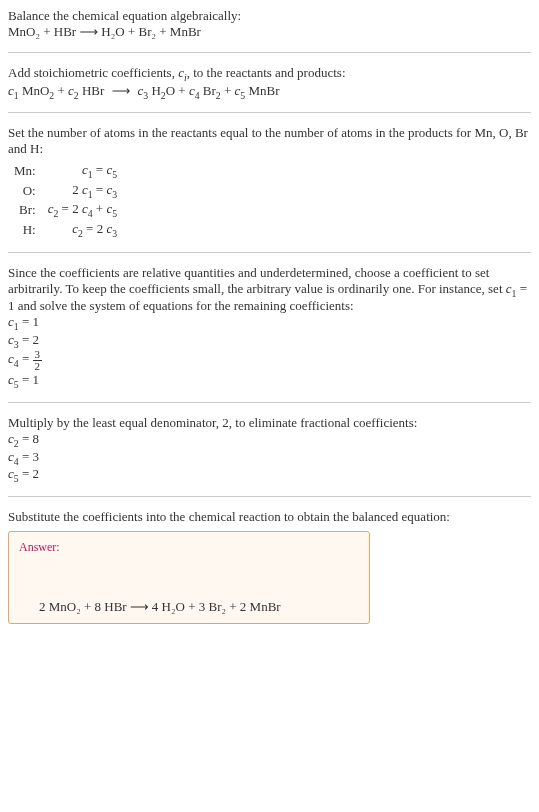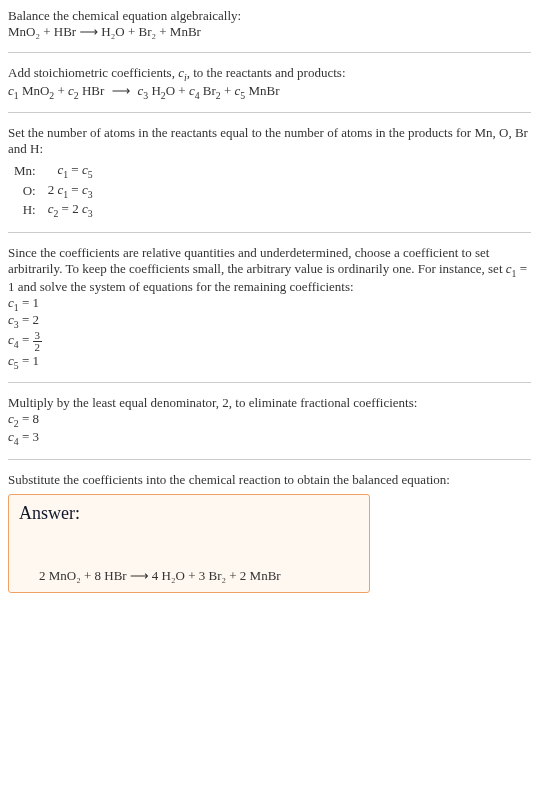--- a/index.html
+++ b/index.html
@@ -41,22 +41,22 @@
   }
   .answer-box {
     border: 1px solid #f0a060;
     background: #fff8f0;
     padding: 8px 10px;
     border-radius: 3px;
     display: inline-block;
     min-width: 340px;
   }
   .answer-label {
-    font-size: 18px;
-    color: #0f172a;
+    font-size: 12px;
+    color: #be185d;
     margin-bottom: 0;
   }
   .answer-eq {
     padding-left: 20px;
     margin-top: 44px;
   }
   .frac {
     display: inline-block;
     vertical-align: middle;
     text-align: center;
@@ -103,20 +103,24 @@
     <tbody>
         <tr>
       <td>Mn:</td>
       <td class="eq"><span class="ital">c</span><span class="sub">1</span><span> = </span><span class="ital">c</span><span class="sub">5</span></td>
     </tr>
     <tr>
       <td>O:</td>
       <td class="eq"><span>2 </span><span class="ital">c</span><span class="sub">1</span><span> = </span><span class="ital">c</span><span class="sub">3</span></td>
     </tr>
     <tr>
+      <td>Br:</td>
+      <td class="eq"><span class="ital">c</span><span class="sub">2</span><span> = 2 </span><span class="ital">c</span><span class="sub">4</span><span> + </span><span class="ital">c</span><span class="sub">5</span></td>
+    </tr>
+    <tr>
       <td>H:</td>
       <td class="eq"><span class="ital">c</span><span class="sub">2</span><span> = 2 </span><span class="ital">c</span><span class="sub">3</span></td>
     </tr>
   </tbody>
     </table>
 </div>
 
 <hr>
 
 <div class="section">
@@ -128,20 +132,21 @@
   <div><span class="ital">c</span><span class="sub">4</span><span> = </span><span class="frac"><span class="num">3</span><span class="den">2</span></span></div>
   <div><span class="ital">c</span><span class="sub">5</span><span> = 1</span></div>
 </div>
 
 <hr>
 
 <div class="section">
   <div>Multiply by the least equal denominator, 2, to eliminate fractional coefficients:</div>
   <div><span class="ital">c</span><span class="sub">2</span><span> = 8</span></div>
   <div><span class="ital">c</span><span class="sub">4</span><span> = 3</span></div>
+  <div><span class="ital">c</span><span class="sub">5</span><span> = 2</span></div>
 </div>
 
 <hr>
 
 <div class="section">
   <div>Substitute the coefficients into the chemical reaction to obtain the balanced equation:</div>
   <div class="answer-box" style="margin-top:6px;">
     <div class="answer-label">Answer:</div>
     <div class="answer-eq">2 MnO₂ + 8 HBr ⟶ 4 H₂O + 3 Br₂ + 2 MnBr</div>
   </div>

